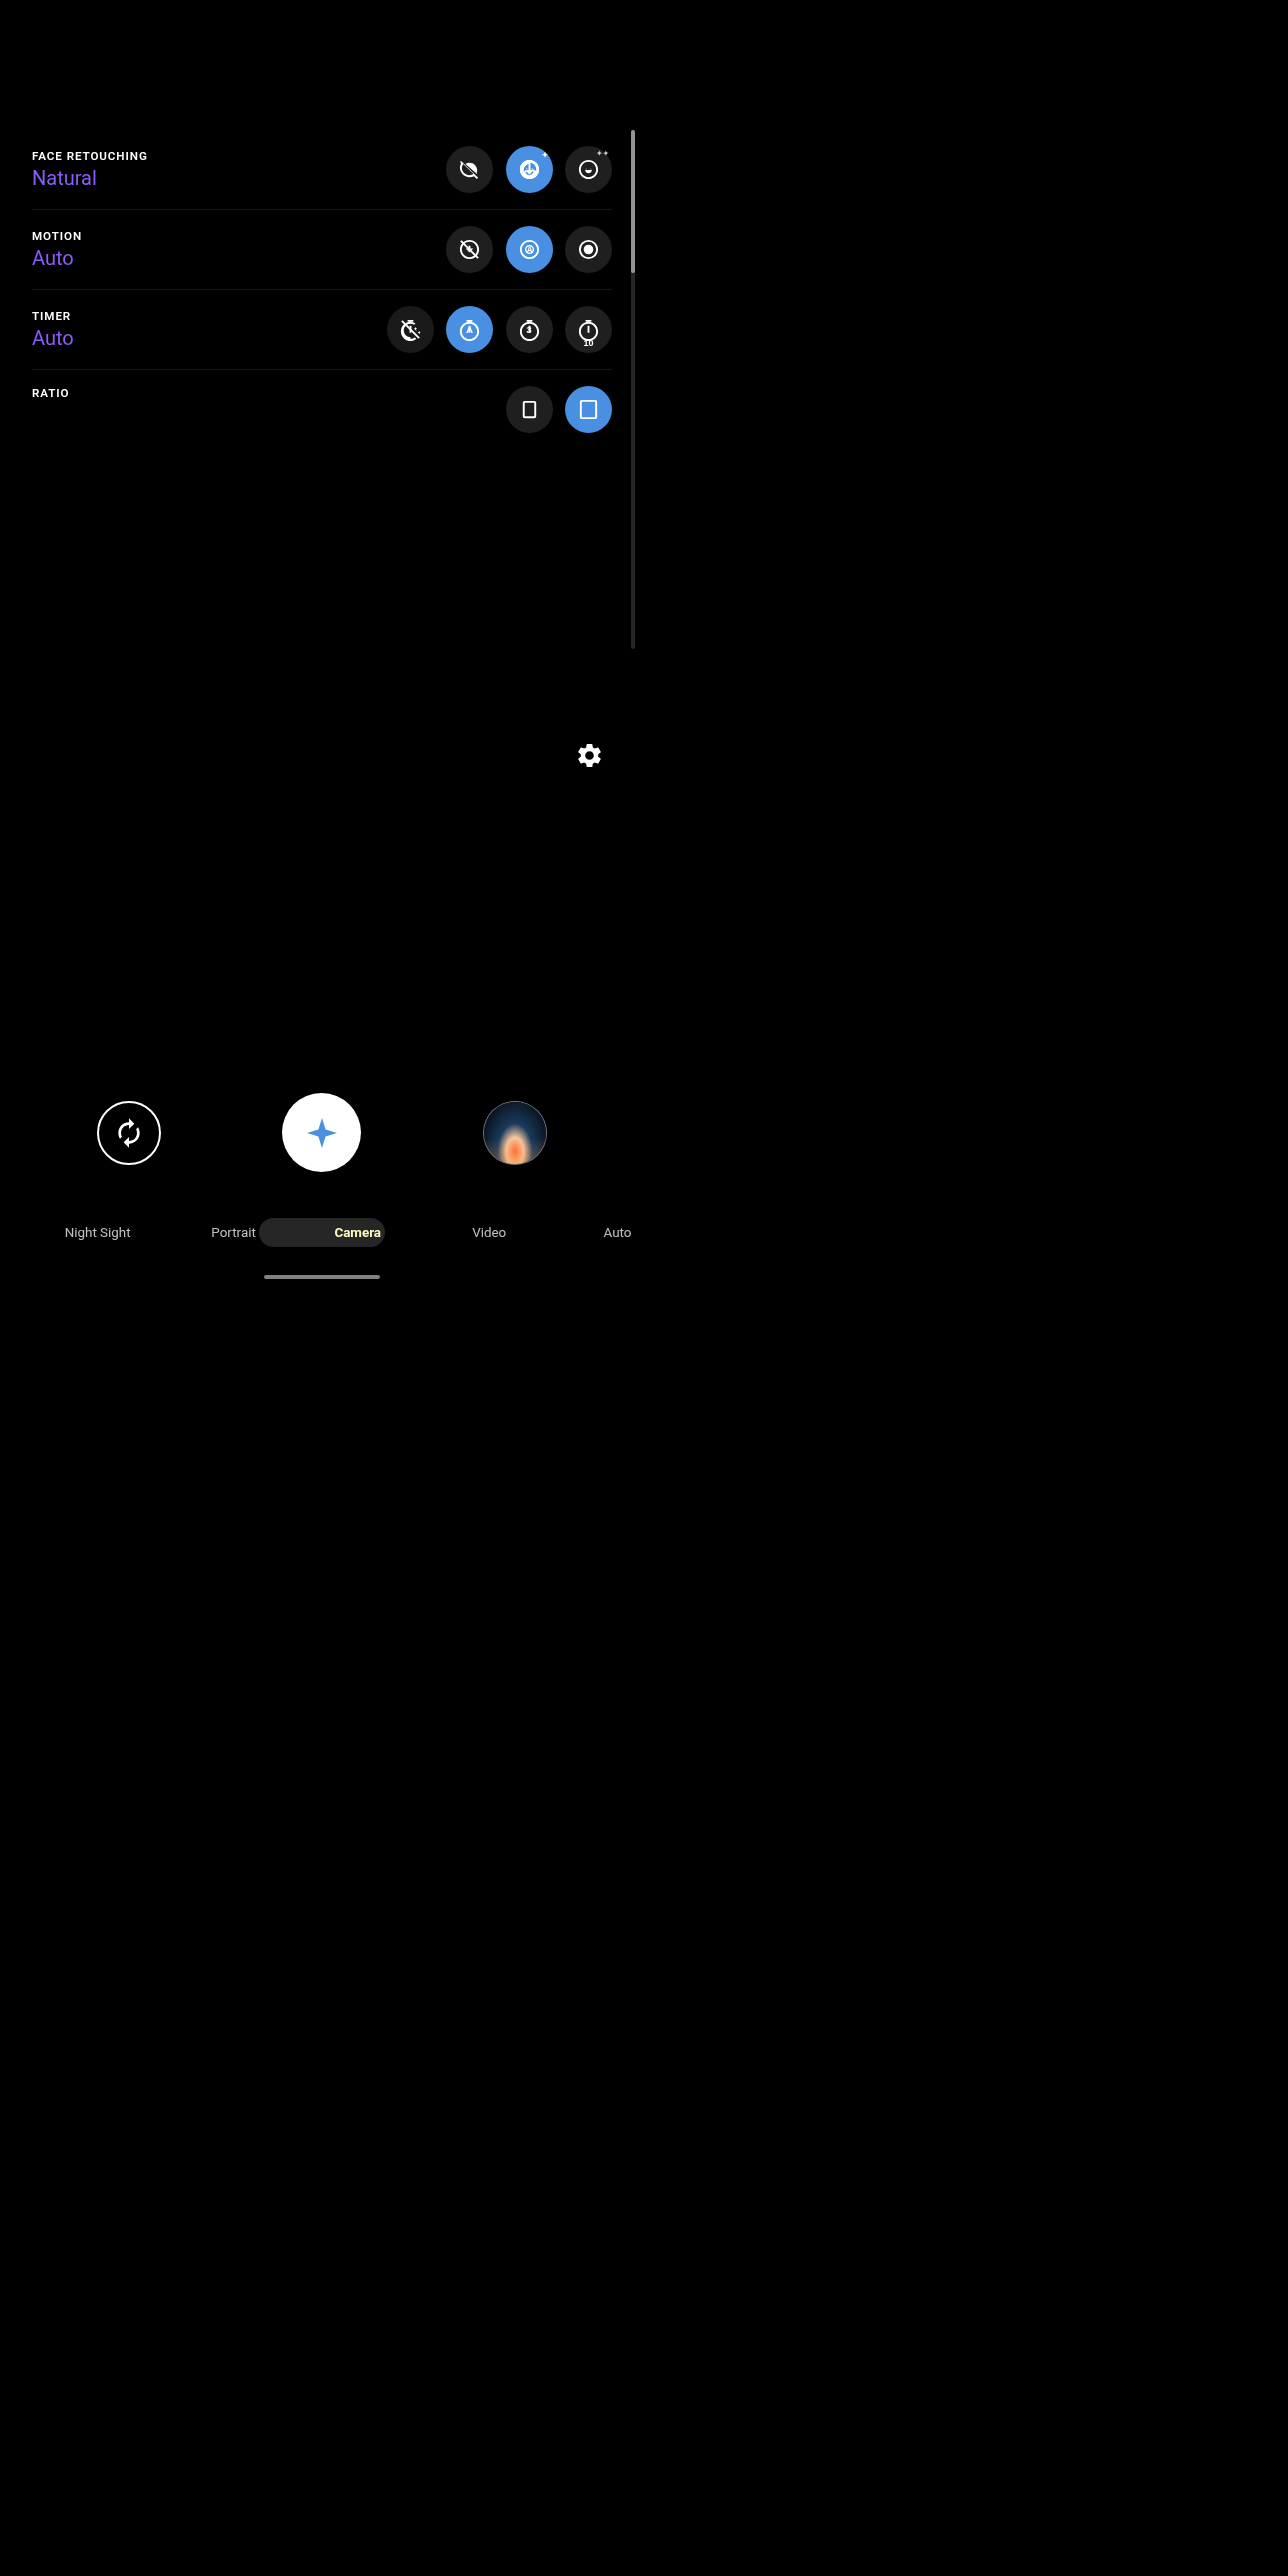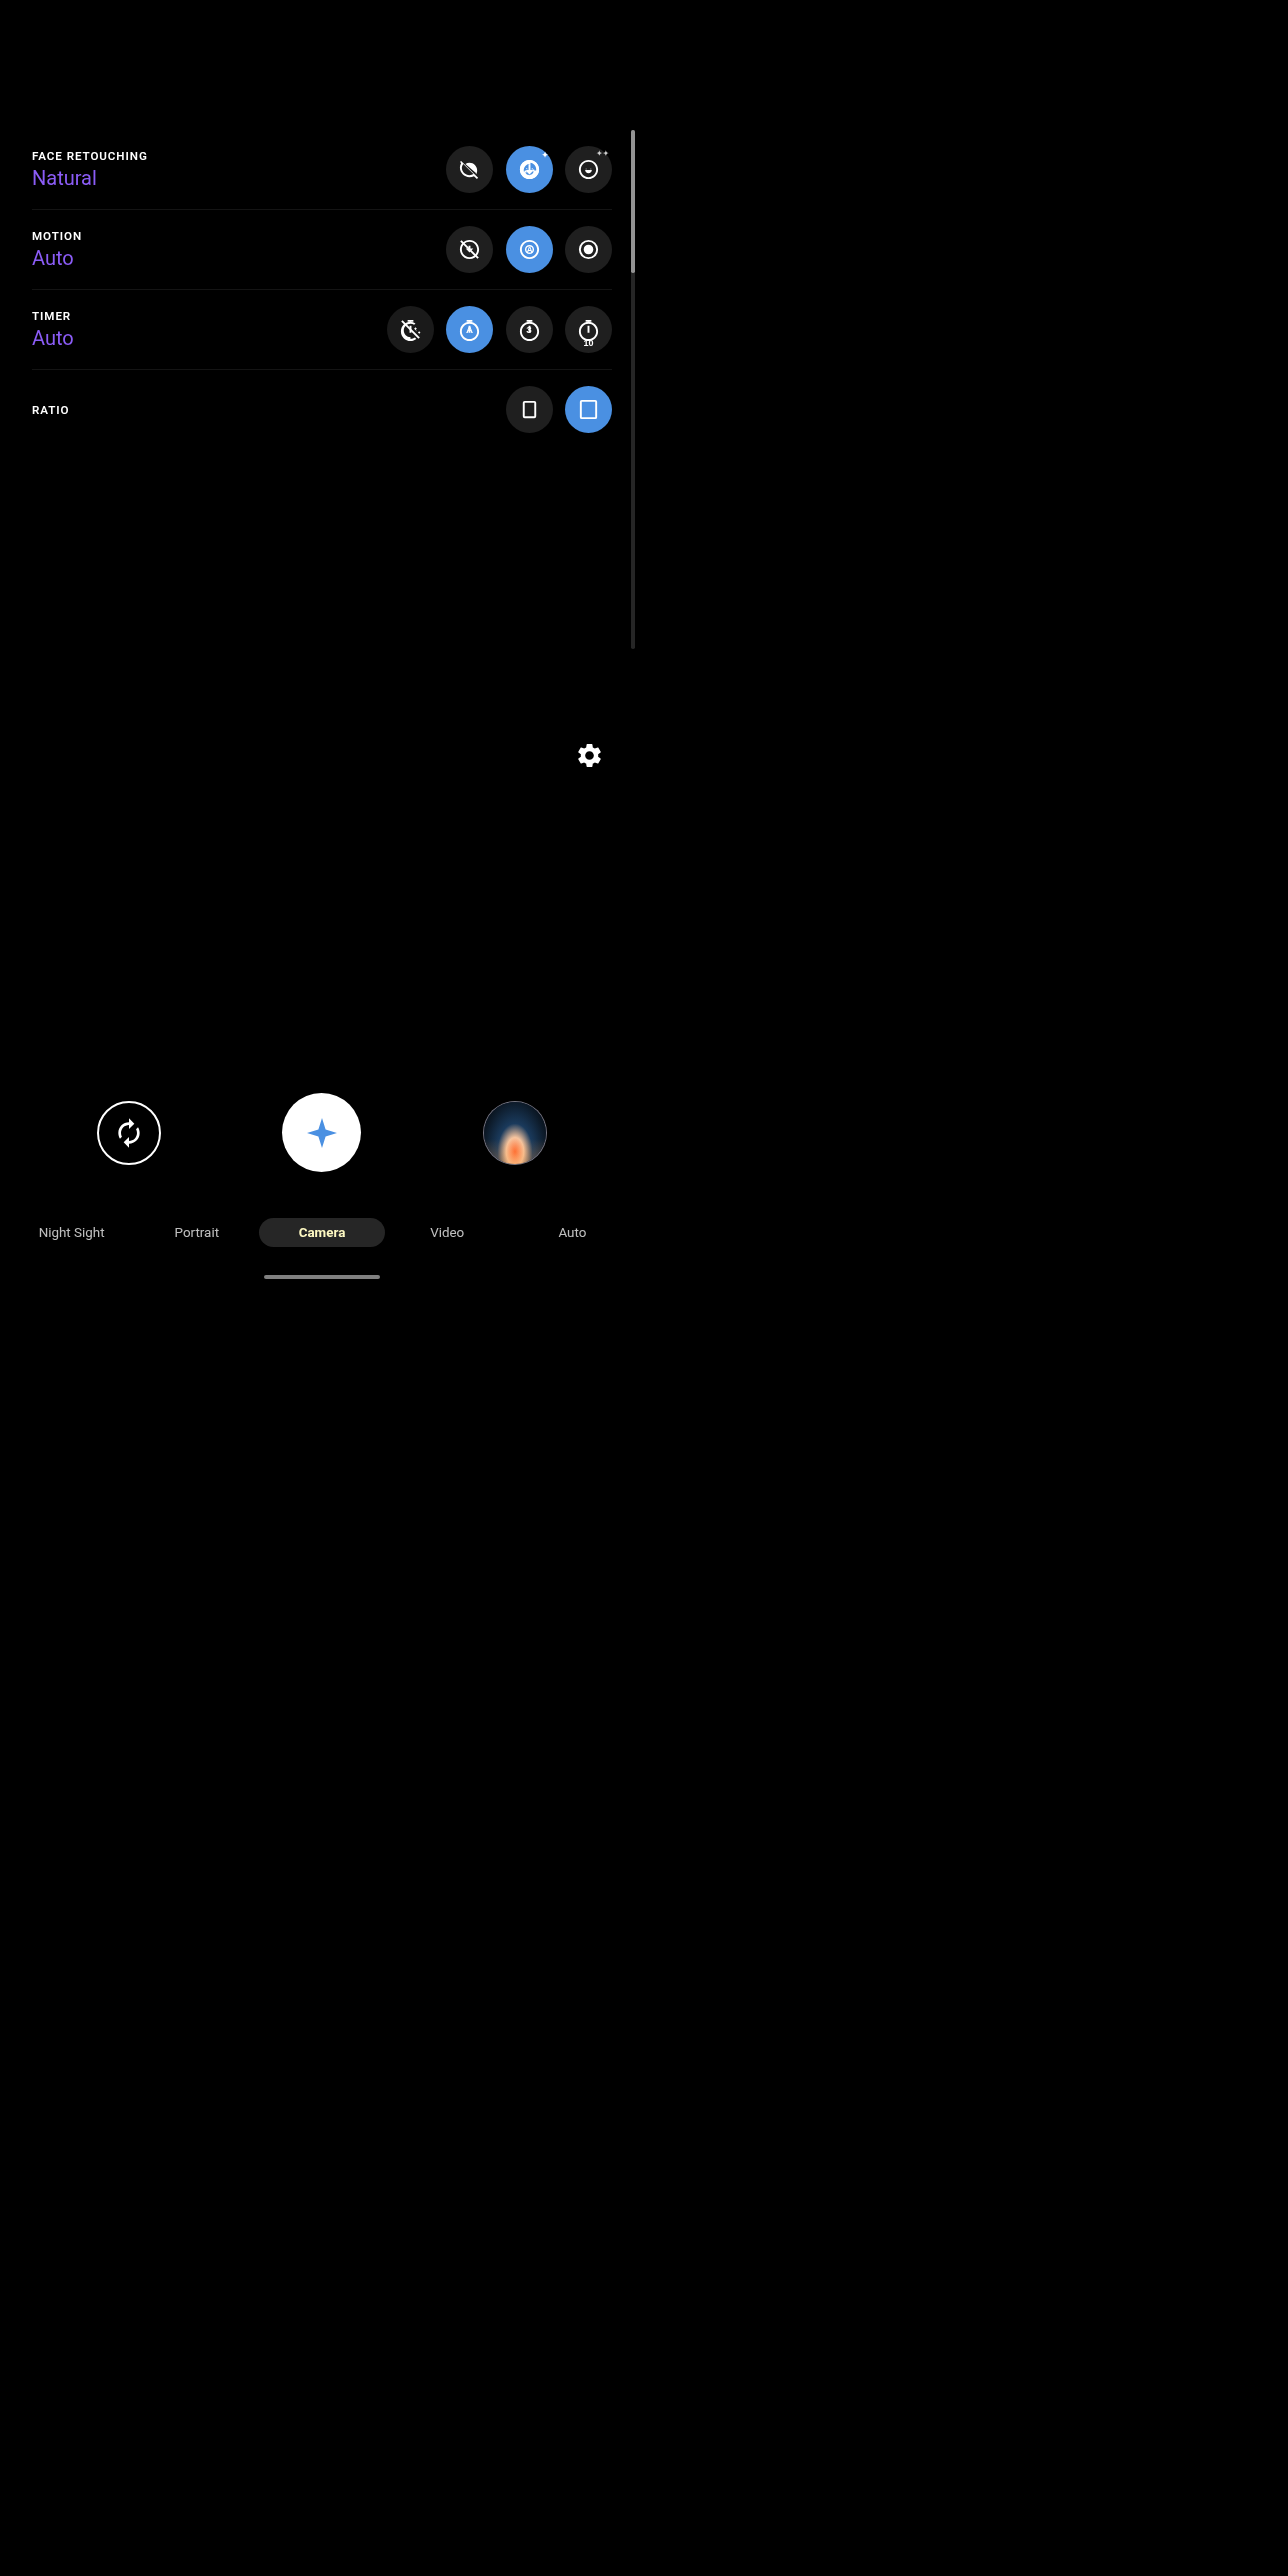--- a/index.html
+++ b/index.html
@@ -207,21 +207,21 @@
       left: 0;
       right: 0;
       display: flex;
       align-items: center;
       justify-content: space-around;
       padding: 0 9px;
     }
 
     .mode-tab {
       flex: 1;
-      text-align: center;
+      text-align: right;
       font-size: 13.4px;
       font-weight: 400;
       color: rgba(255,255,255,0.75);
       cursor: pointer;
       padding: 7.2px 3.6px;
       white-space: nowrap;
     }
 
     .mode-tab.active {
       background: rgba(255,255,255,0.15);
@@ -238,21 +238,20 @@
       transform: translateX(-50%);
       width: 116px;
       height: 4.5px;
       background: rgba(255,255,255,0.5);
       border-radius: 2.7px;
     }
 
     
     .ratio-row {
       display: flex;
-      align-items: center;
       justify-content: space-between;
       padding: 16px 0 0 0;
     }
   </style>
 </head>
 <body>
 
 <div class="settings-panel">
 
   <div class="setting-row">

